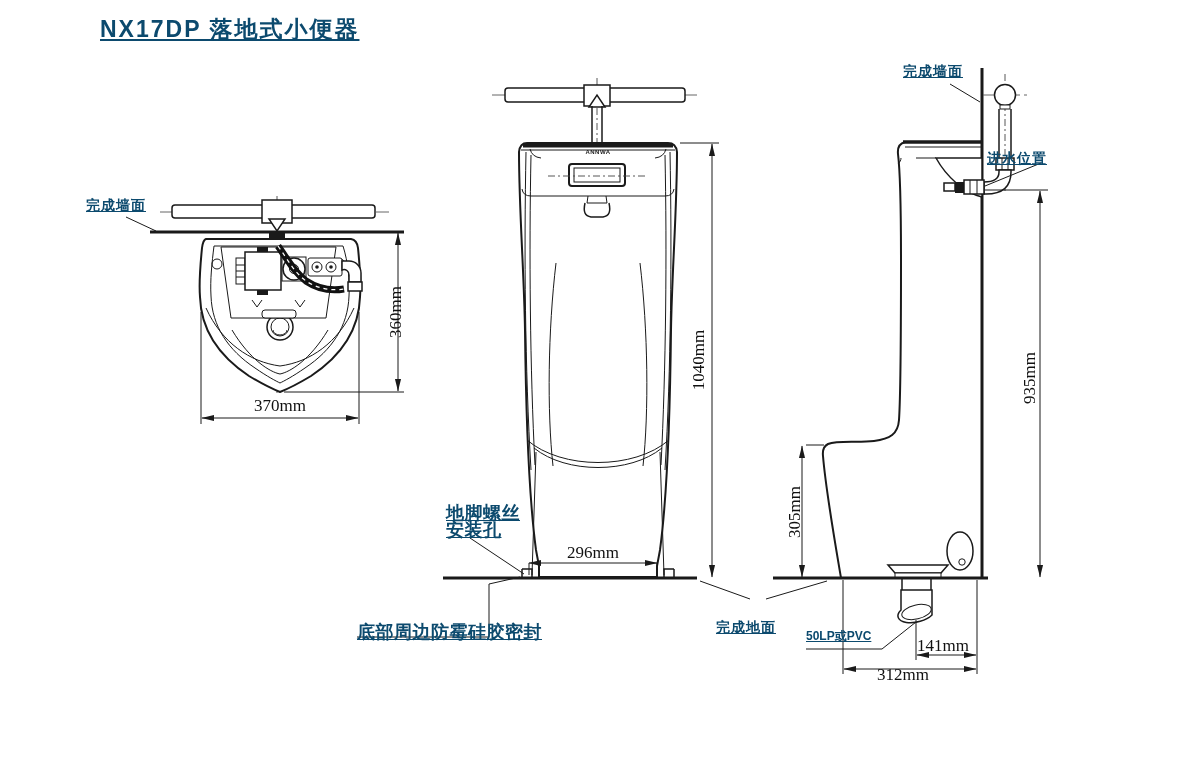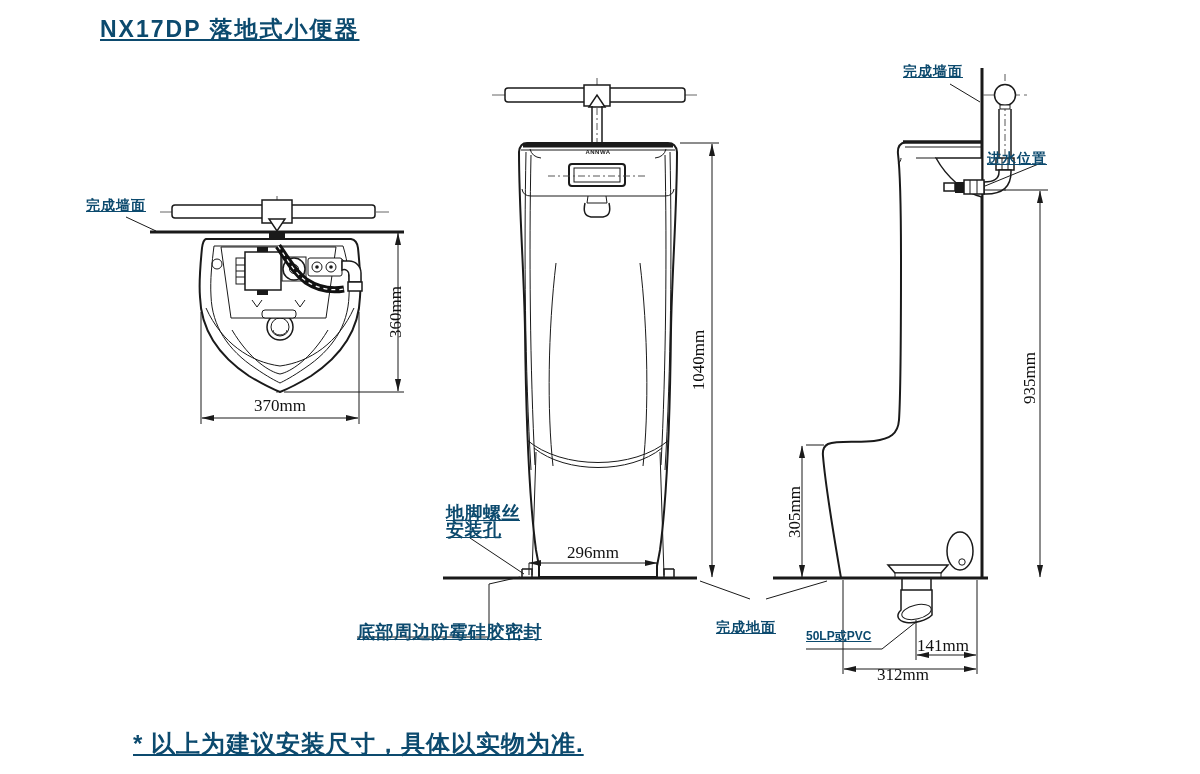--- a/index.html
+++ b/index.html
@@ -232,14 +232,13 @@
   <div class="lbl cn15" style="left:716px;top:599px;margin-top:20px;">完成地面</div>
 
   <div class="lbl cn15" style="left:903px;top:63px;">完成墙面</div>
   <div class="lbl cn15" style="left:987px;top:150px;">进水位置</div>
   <div class="num rot" style="left:997px;top:368px;width:66px;">935mm</div>
   <div class="num rot" style="left:764px;top:502px;width:62px;">305mm</div>
   <div class="lbl" style="left:806px;top:628px;font-size:12px;">50LP或PVC</div>
   <div class="num" style="left:917px;top:636px;width:34px;">141mm</div>
   <div class="num" style="left:872px;top:665px;width:62px;">312mm</div>
 
-  <div id="footnote" class="lbl">* 以上为建议安装尺寸，具体以实物为准.</div>
 </div>
 
 </body></html>

